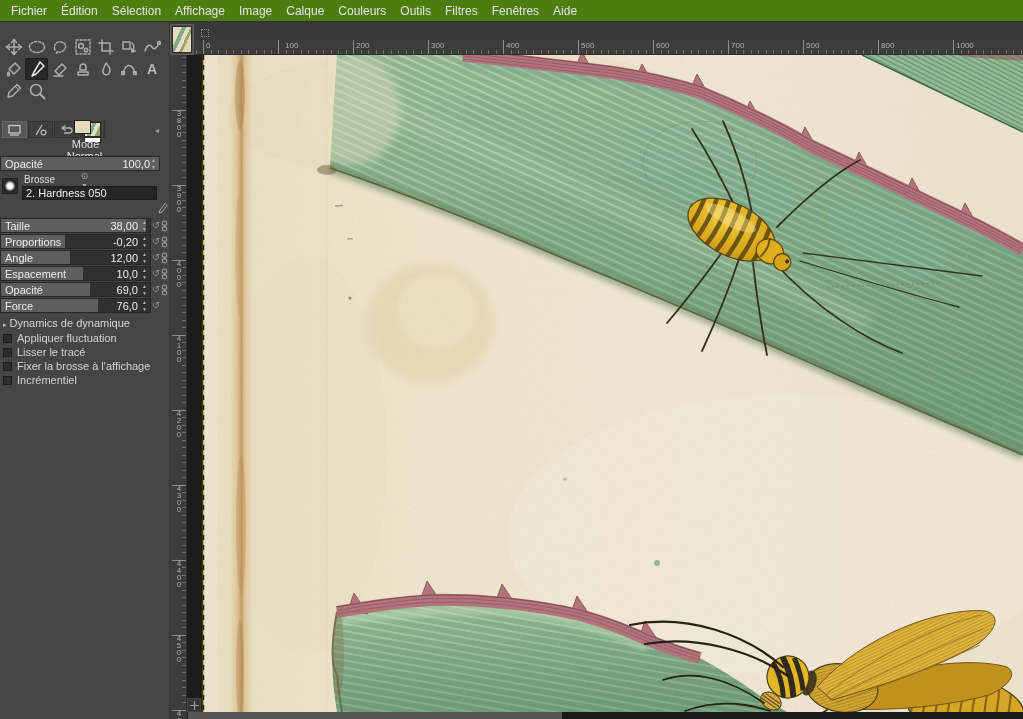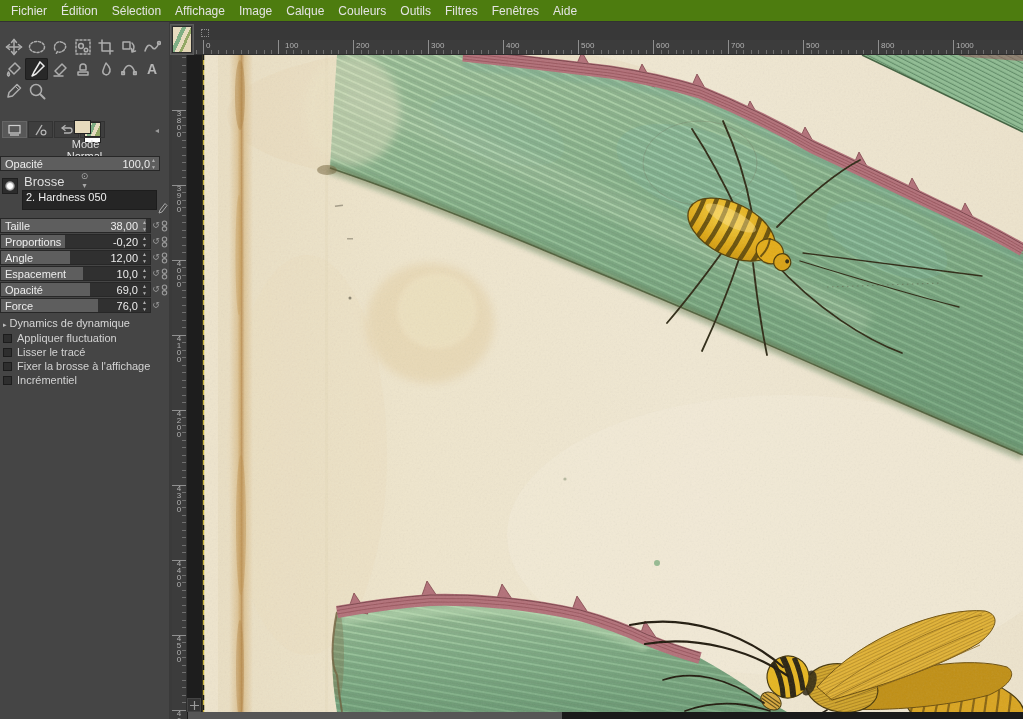--- a/index.html
+++ b/index.html
@@ -54,22 +54,22 @@
   .stepper { position:absolute; right:1px; top:0px; font-size:5px; line-height:7px; color:#b0b0b0; text-align:center; width:9px; }
   .sliderline { position:relative; height:16px; margin-bottom:0px; }
   .sliderline .srow { position:absolute; left:0; top:0; width:151px; }
   .sideicons { position:absolute; right:1px; top:1px; display:flex; }
   .reset-g { color:#9a9a9a; font-size:9px; line-height:13px; width:8px; text-align:center; }
   .chain-g { width:8px; height:13px; display:flex; align-items:center; justify-content:center; }
 
   .grouprow { position:relative; padding:1px 2px 2px 2px; }
   .gicon { position:absolute; left:2px; top:4px; width:16px; height:16px; background:#2c2c2c; border:1px solid #1f1f1f;
     display:flex; align-items:center; justify-content:center; }
-  .glabel { margin-left:22px; font-size:13px; color:#dedede; padding-top:1px; }
-  .ginput { position:relative; margin-left:20px; margin-top:1px; width:135px; height:20px; background:#252525; border:1px solid #1d1d1d;
+  .glabel { margin-left:22px; font-size:10px; color:#dedede; padding-top:1px; }
+  .ginput { position:relative; margin-left:20px; margin-top:1px; width:135px; height:14px; background:#252525; border:1px solid #1d1d1d;
     color:#efefef; font-size:11px; padding:0 3px; line-height:13px; }
   .editpen { position:absolute; left:158px; width:10px; height:12px; }
   .brushdot { width:10px; height:10px; border-radius:50%;
     background:radial-gradient(circle,#ffffff 0 35%, rgba(255,255,255,.25) 70%, transparent 75%); }
 
   #expander { padding:3px 2px 2px 3px; font-size:11px; color:#d6d6d6; }
   #expander .tri { font-size:7px; color:#bdbdbd; padding-right:3px; }
   .cbrow { display:flex; align-items:center; padding:2px 2px 2px 3px; font-size:11px; color:#d2d2d2; height:14px; }
   .cbox { width:9px; height:9px; background:#2e2e2e; border:1px solid #1c1c1c; margin-right:5px; flex:0 0 auto; }
 

